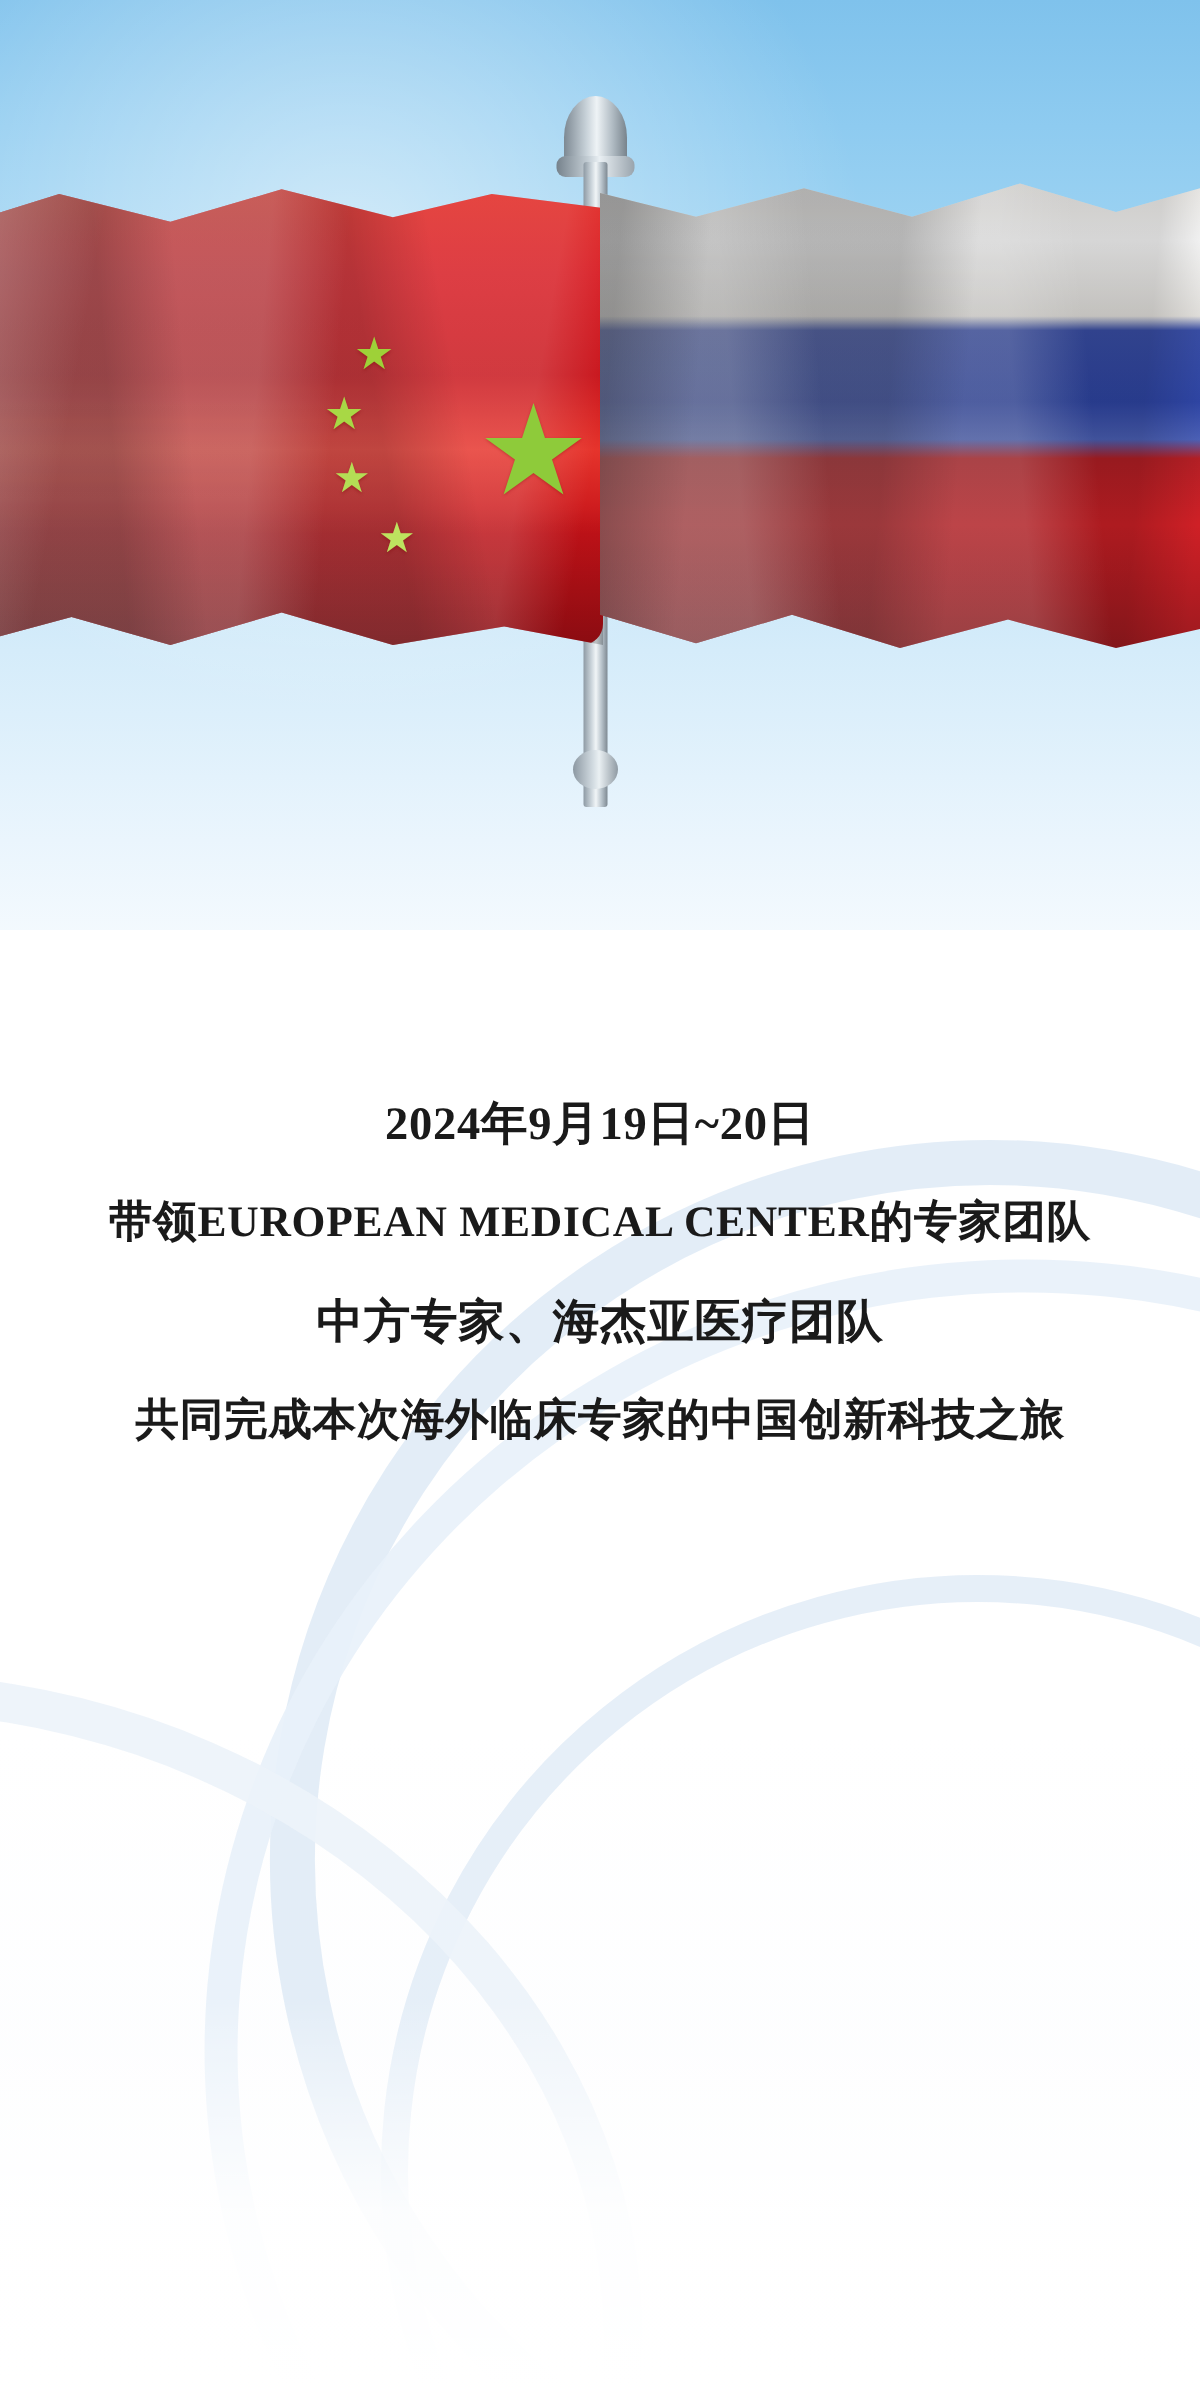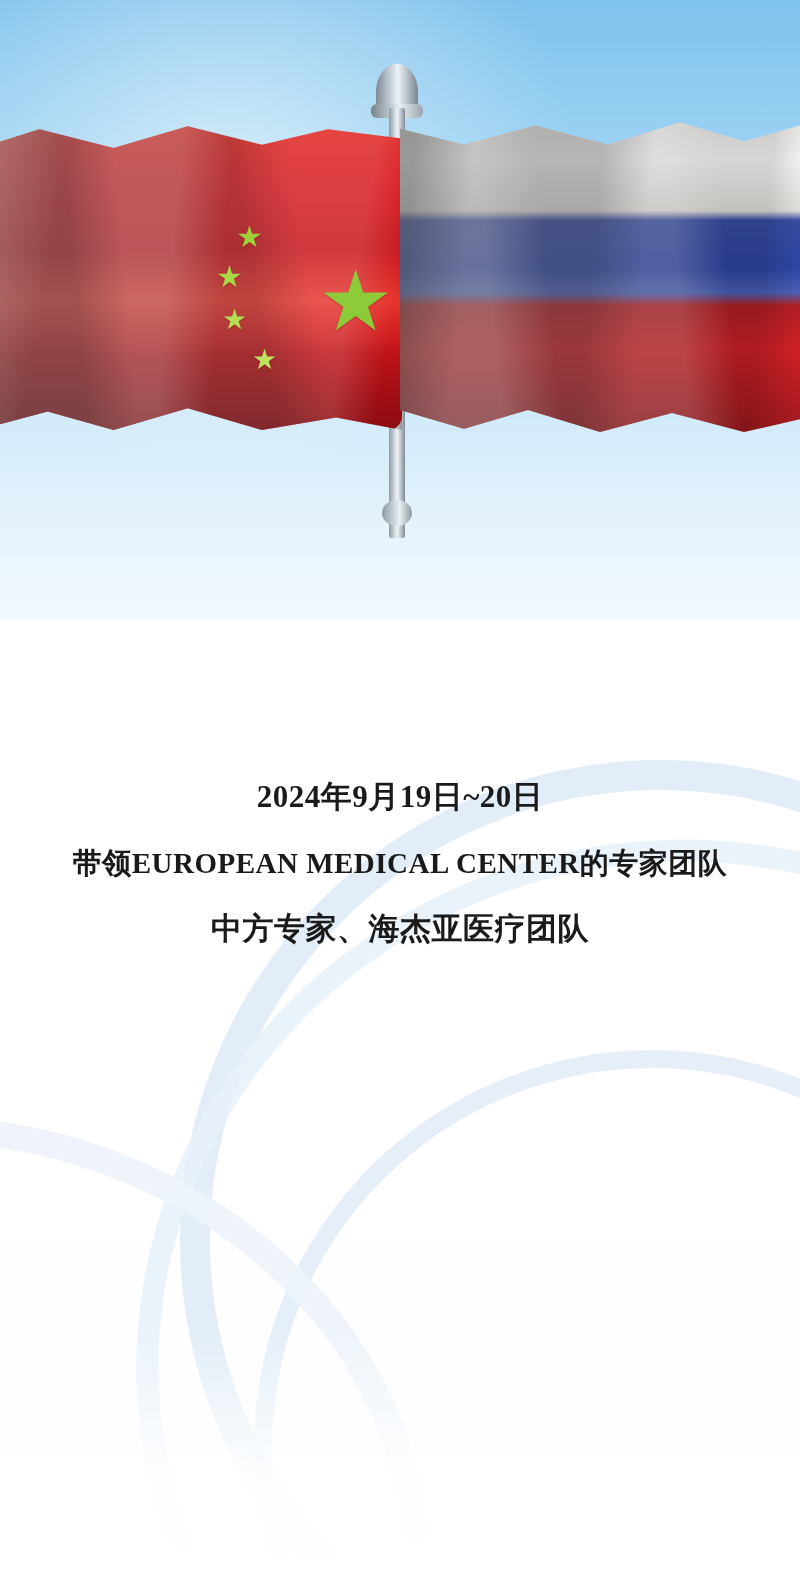--- a/index.html
+++ b/index.html
@@ -211,21 +211,21 @@
       linear-gradient(85deg, rgba(255,255,255,0.20) 24%, rgba(255,255,255,0) 38%),
       linear-gradient(95deg, rgba(0,0,0,0.18) 48%, rgba(0,0,0,0) 60%),
       linear-gradient(85deg, rgba(255,255,255,0.18) 68%, rgba(255,255,255,0) 80%),
       linear-gradient(95deg, rgba(0,0,0,0.16) 88%, rgba(0,0,0,0) 98%);
   }
 
   
   .text-block {
     position: absolute;
     left: 0;
-    top: 764px;
+    top: 716px;
     width: 800px;
     text-align: center;
   }
   .line {
     color: #1a1a1a;
     font-family: "Liberation Serif", serif;
     font-weight: 700;
     font-size: 31px;
     line-height: 66px;
     letter-spacing: 0.5px;
@@ -279,15 +279,16 @@
     </div>
 
   </div>
 
   <div class="bottom-haze"></div>
 
   <div class="text-block">
     <div class="line">2024年9月19日~20日</div>
     <div class="line line-sm">带领EUROPEAN MEDICAL CENTER的专家团队</div>
     <div class="line">中方专家、海杰亚医疗团队</div>
+    <div class="line line-sm">共同完成本次海外临床专家的中国创新科技之旅</div>
   </div>
 
 </div>
 
 </body></html>

